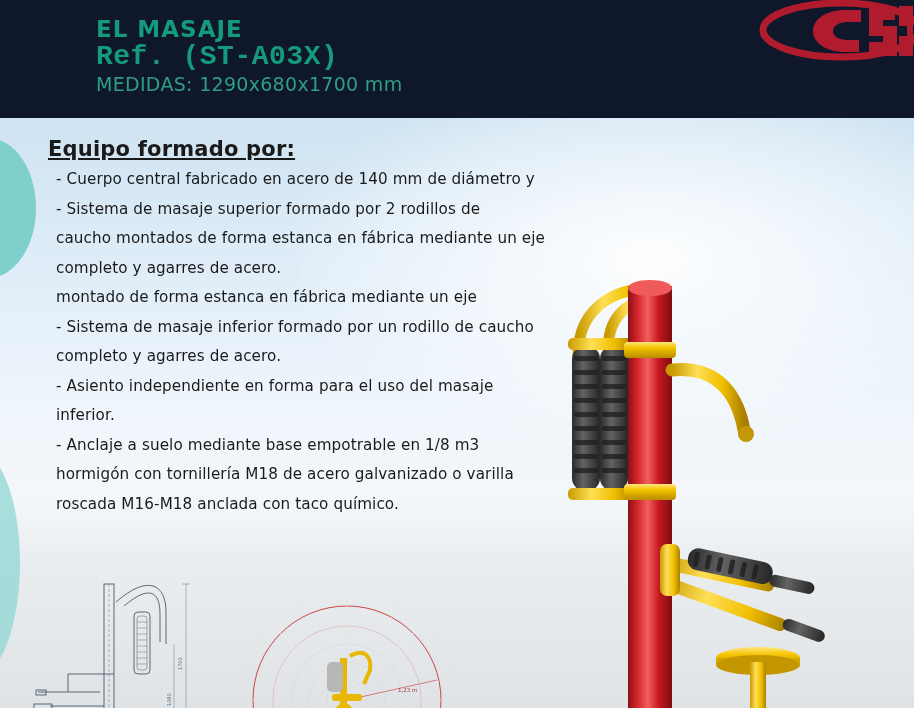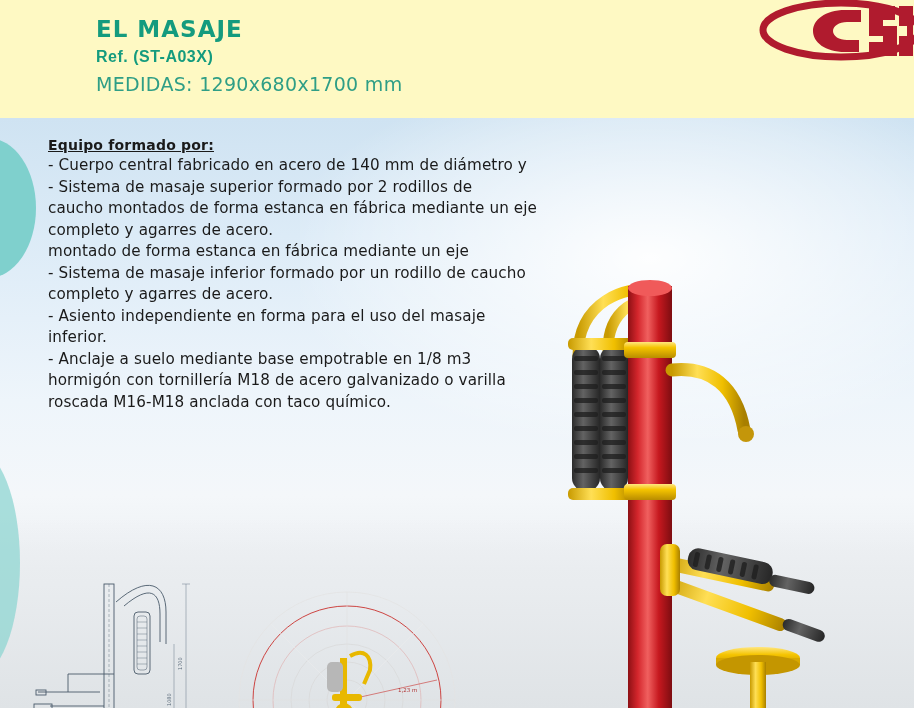--- a/index.html
+++ b/index.html
@@ -21,41 +21,41 @@
     height: 708px;
     overflow: hidden;
   }
 
   
   .header {
     position: absolute;
     left: 0; top: 0;
     width: 914px;
     height: 118px;
-    background: #fef9c3;
+    background: #0f172a;
     z-index: 20;
   }
   .title-block {
     position: absolute;
     left: 96px;
     top: 16px;
   }
   .title-main {
     font-family: "DejaVu Sans", sans-serif;
     font-weight: bold;
     font-size: 23px;
     color: #149b7e;
     letter-spacing: 1px;
     line-height: 26px;
     margin: 0;
   }
   .title-ref {
-    font-family: Liberation Sans, sans-serif;
+    font-family: Liberation Mono, monospace;
     font-weight: bold;
-    font-size: 16px;
+    font-size: 28px;
     color: #149b7e;
     letter-spacing: 0.5px;
     line-height: 24px;
     margin: 3px 0 0 0;
   }
   .title-med {
     font-family: "DejaVu Sans", sans-serif;
     font-weight: normal;
     font-size: 19px;
     color: #2f9e86;
@@ -119,33 +119,33 @@
   
   .desc {
     position: absolute;
     left: 48px;
     top: 137px;
     width: 520px;
     z-index: 12;
   }
   .desc-title {
     font-family: "DejaVu Sans", sans-serif;
-    font-size: 14px;
+    font-size: 21px;
     font-weight: bold;
     color: #1a1a1a;
     text-decoration: underline;
     margin: 0 0 2px 0;
     letter-spacing: 0.2px;
   }
   .desc-line {
     font-family: "DejaVu Sans", sans-serif;
     font-size: 15.2px;
     color: #1a1a1a;
     line-height: 21.5px;
-    margin: 0;
+    margin: 8px;
     letter-spacing: 0.1px;
   }
 
   
   .drawing-elev {
     position: absolute;
     left: 8px;
     top: 448px;
     width: 200px;
     height: 258px;

